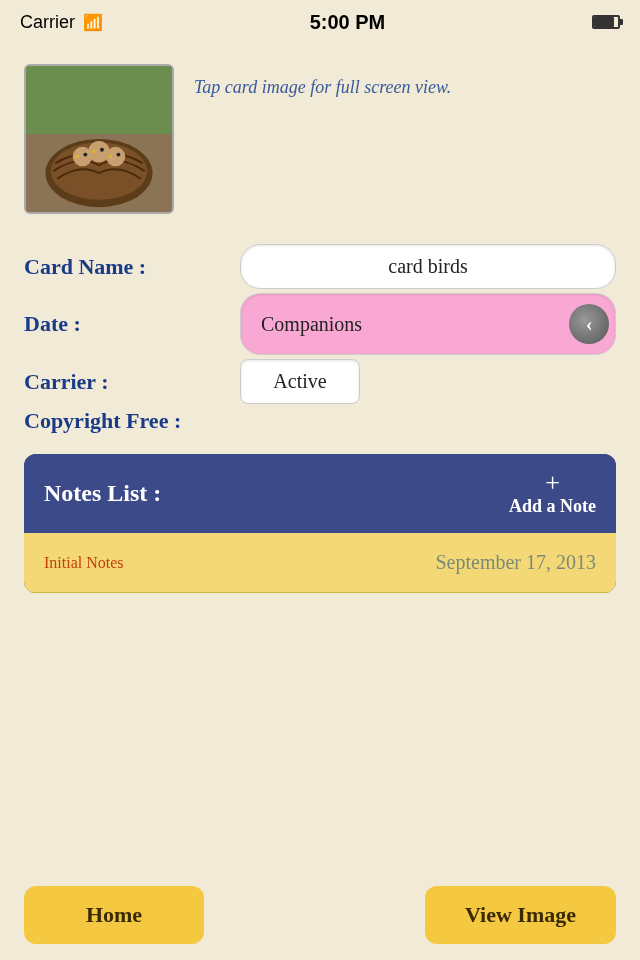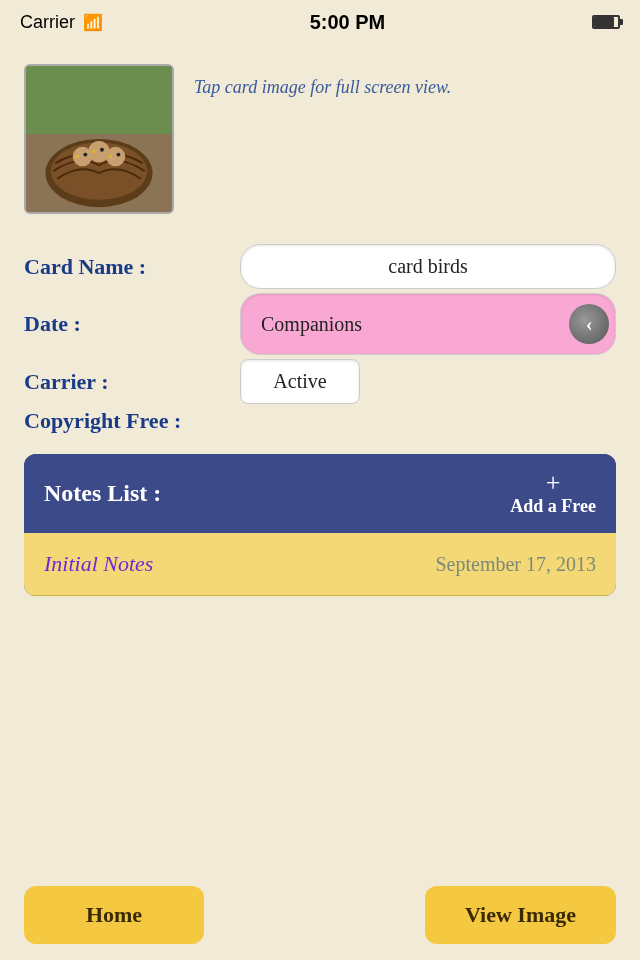--- a/index.html
+++ b/index.html
@@ -228,24 +228,23 @@
       background: #f5d876;
     }
     .notes-item {
       display: flex;
       align-items: center;
       justify-content: space-between;
       padding: 18px 20px;
       border-bottom: 1px solid #c8b840;
     }
     .notes-item-title {
-      font-size: 22px;
-      font-family: Georgia, serif;
-      color: #6d28d9;
-      font-style: italic;
+      font-size: 16px;
+      font-family: Georgia, serif;
+      color: #c2410c;
     }
     .notes-item-date {
       font-size: 20px;
       font-family: Georgia, serif;
       color: #7a8a7a;
     }
 
     
     .bottom-bar {
       position: fixed;
@@ -352,21 +351,21 @@
       <div class="form-label">Copyright Free :</div>
     </div>
 
   </div>
 
   <div class="notes-section">
     <div class="notes-header">
       <div class="notes-title">Notes List :</div>
       <div class="add-note-btn">
         <span class="add-note-plus">+</span>
-        <span class="add-note-label">Add a Free</span>
+        <span class="add-note-label">Add a Note</span>
       </div>
     </div>
     <div class="notes-list">
       <div class="notes-item">
         <span class="notes-item-title">Initial Notes</span>
         <span class="notes-item-date">September 17, 2013</span>
       </div>
     </div>
   </div>
 

